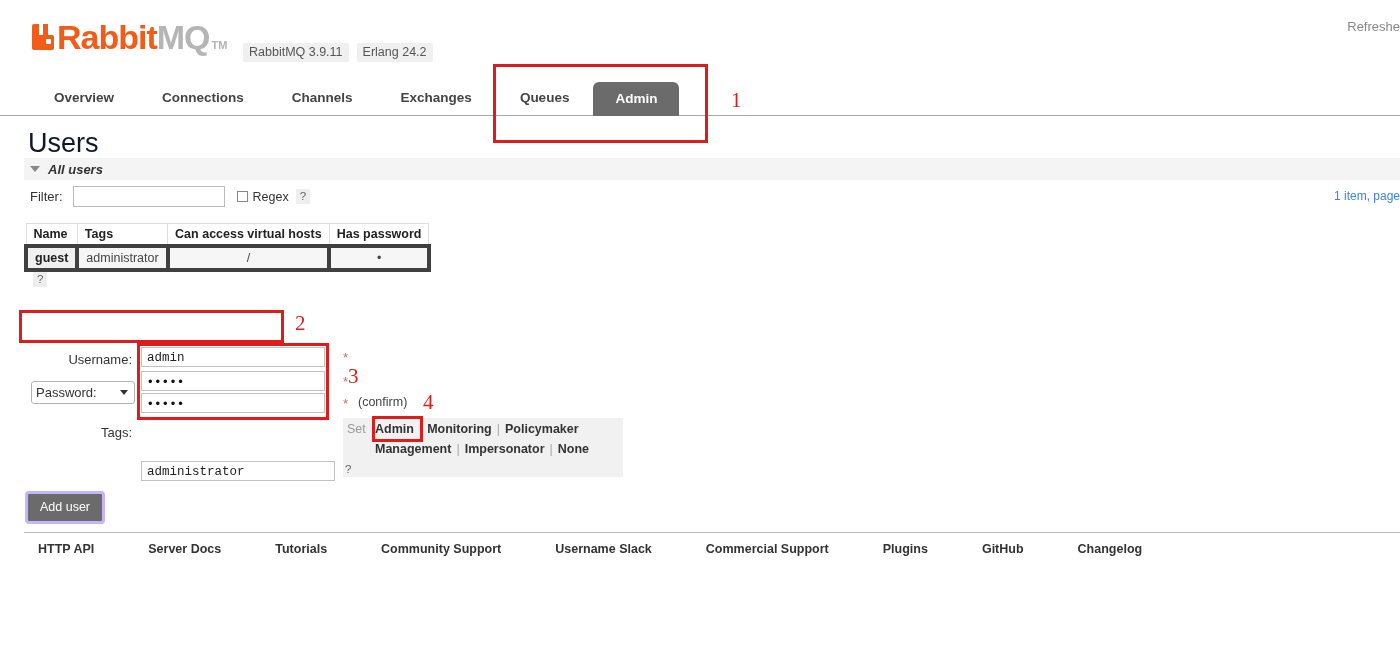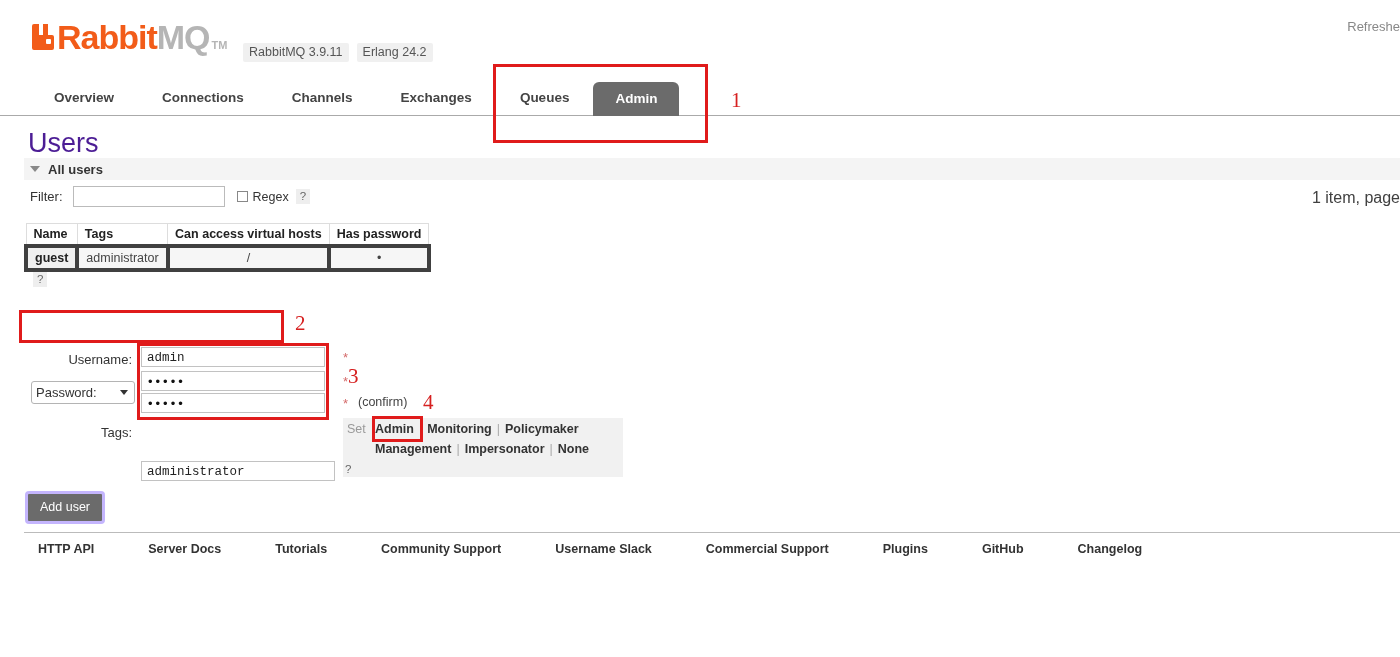--- a/index.html
+++ b/index.html
@@ -57,55 +57,55 @@
   .nav-item.active {
     background: #6b6b6b; color: #fff;
     border-radius: 6px 6px 0 0;
     padding: 9px 22px 10px 22px;
     margin-bottom: 0px;
   }
 
   
   .page-title {
     position: absolute; left: 28px; top: 128px;
-    font-size: 27px; color: #4c1d95; font-weight: normal;
+    font-size: 27px; color: #0f172a; font-weight: normal;
   }
 
   
   .section-bar {
     position: absolute; height: 22px; left: 24px; width: 1376px;
     background: #f4f4f4;
     display: flex; align-items: center;
   }
   .section-bar .caret {
     width: 0; height: 0; margin: 0 8px 0 6px;
     border-left: 5px solid transparent; border-right: 5px solid transparent;
     border-top: 6px solid #888;
   }
-  .section-bar .sec-label { font-size: 13px; font-weight: bold; color: #333; }
+  .section-bar .sec-label { font-size: 13px; font-weight: bold; color: #333; font-style: italic; }
 
   
   .filter-row { position: absolute; left: 30px; top: 186px; display: flex; align-items: center; }
   .filter-label { font-size: 13px; color: #333; margin-right: 10px; }
   .filter-input {
     width: 152px; height: 21px; border: 1px solid #bbb; background: #fff;
     font-family: "Liberation Mono", monospace; font-size: 12px; padding: 0 4px;
   }
   .regex-box {
     width: 11px; height: 11px; border: 1px solid #888; background: #fff;
     margin-left: 12px; margin-right: 5px; display: inline-block;
   }
   .regex-label { font-size: 12.5px; color: #333; }
   .qmark {
     display: inline-block; background: #eee; color: #666;
     font-size: 11.5px; padding: 1px 4px 2px 4px; margin-left: 7px;
   }
   .item-count {
     position: absolute; right: 0px; top: 189px;
-    font-size: 16px; color: #404040; white-space: nowrap;
+    font-size: 12px; color: #3b82f6; white-space: nowrap;
   }
 
   
   .users-table {
     position: absolute; left: 24px; top: 223px;
     border-collapse: collapse; font-size: 12.5px;
   }
   .users-table th {
     background: #fff; border: 1px solid #ddd; border-bottom: 1px solid #bbb;
     font-weight: bold; color: #222; text-align: left;

